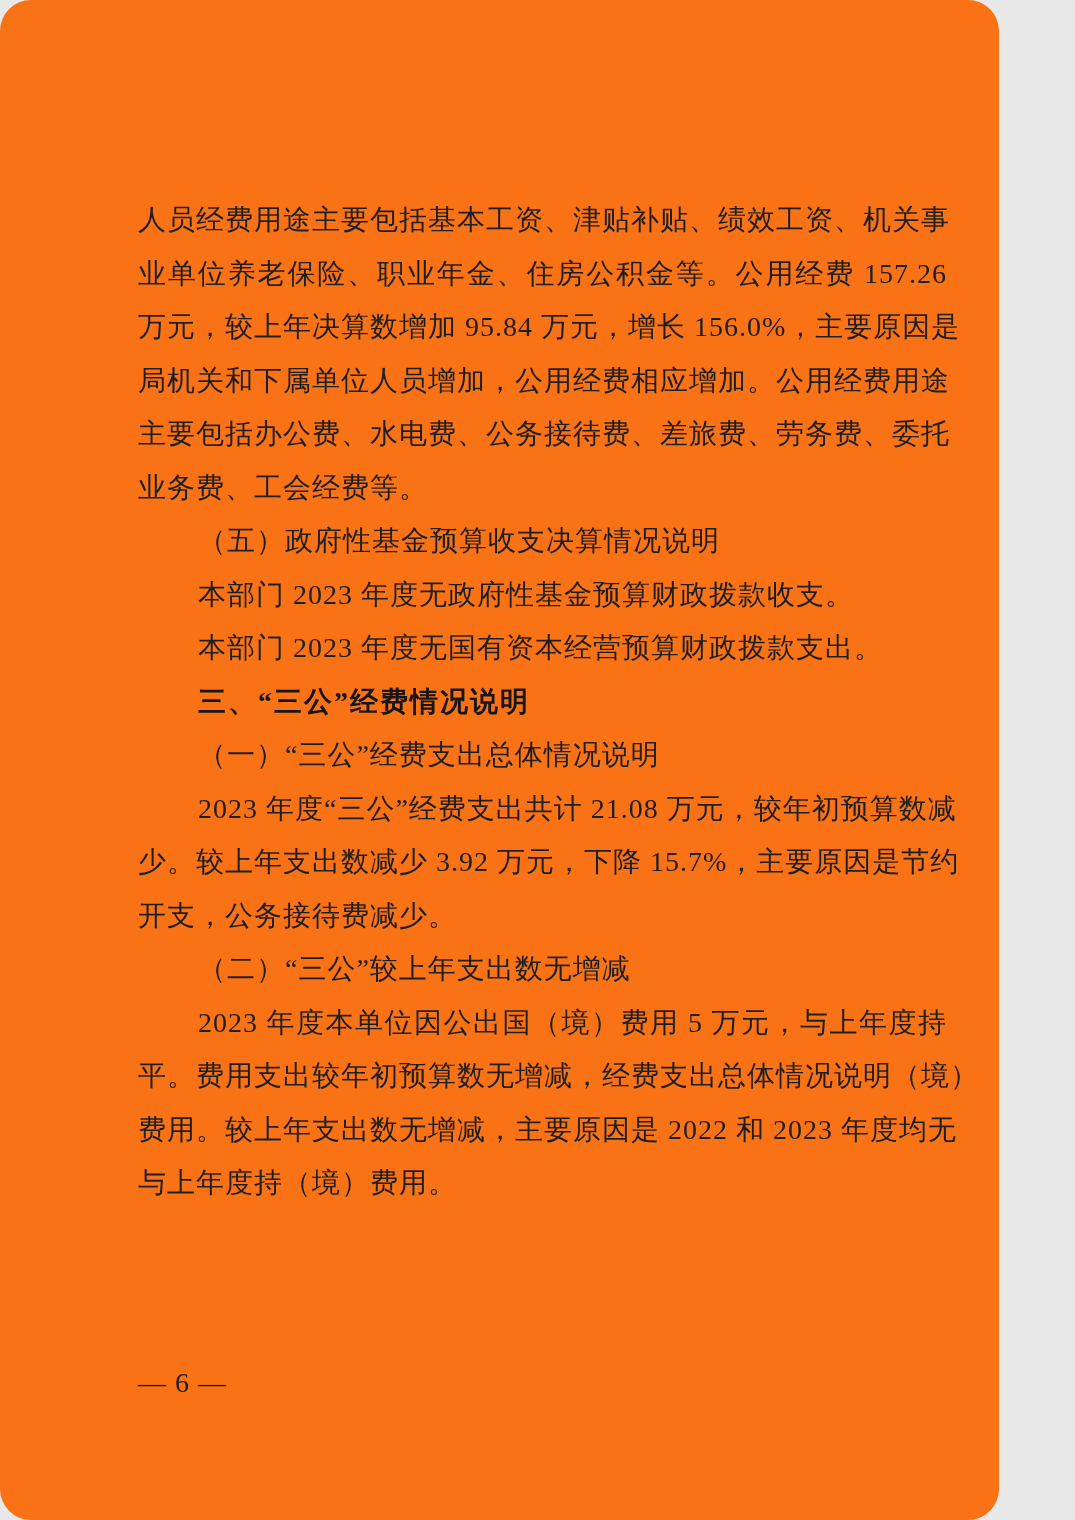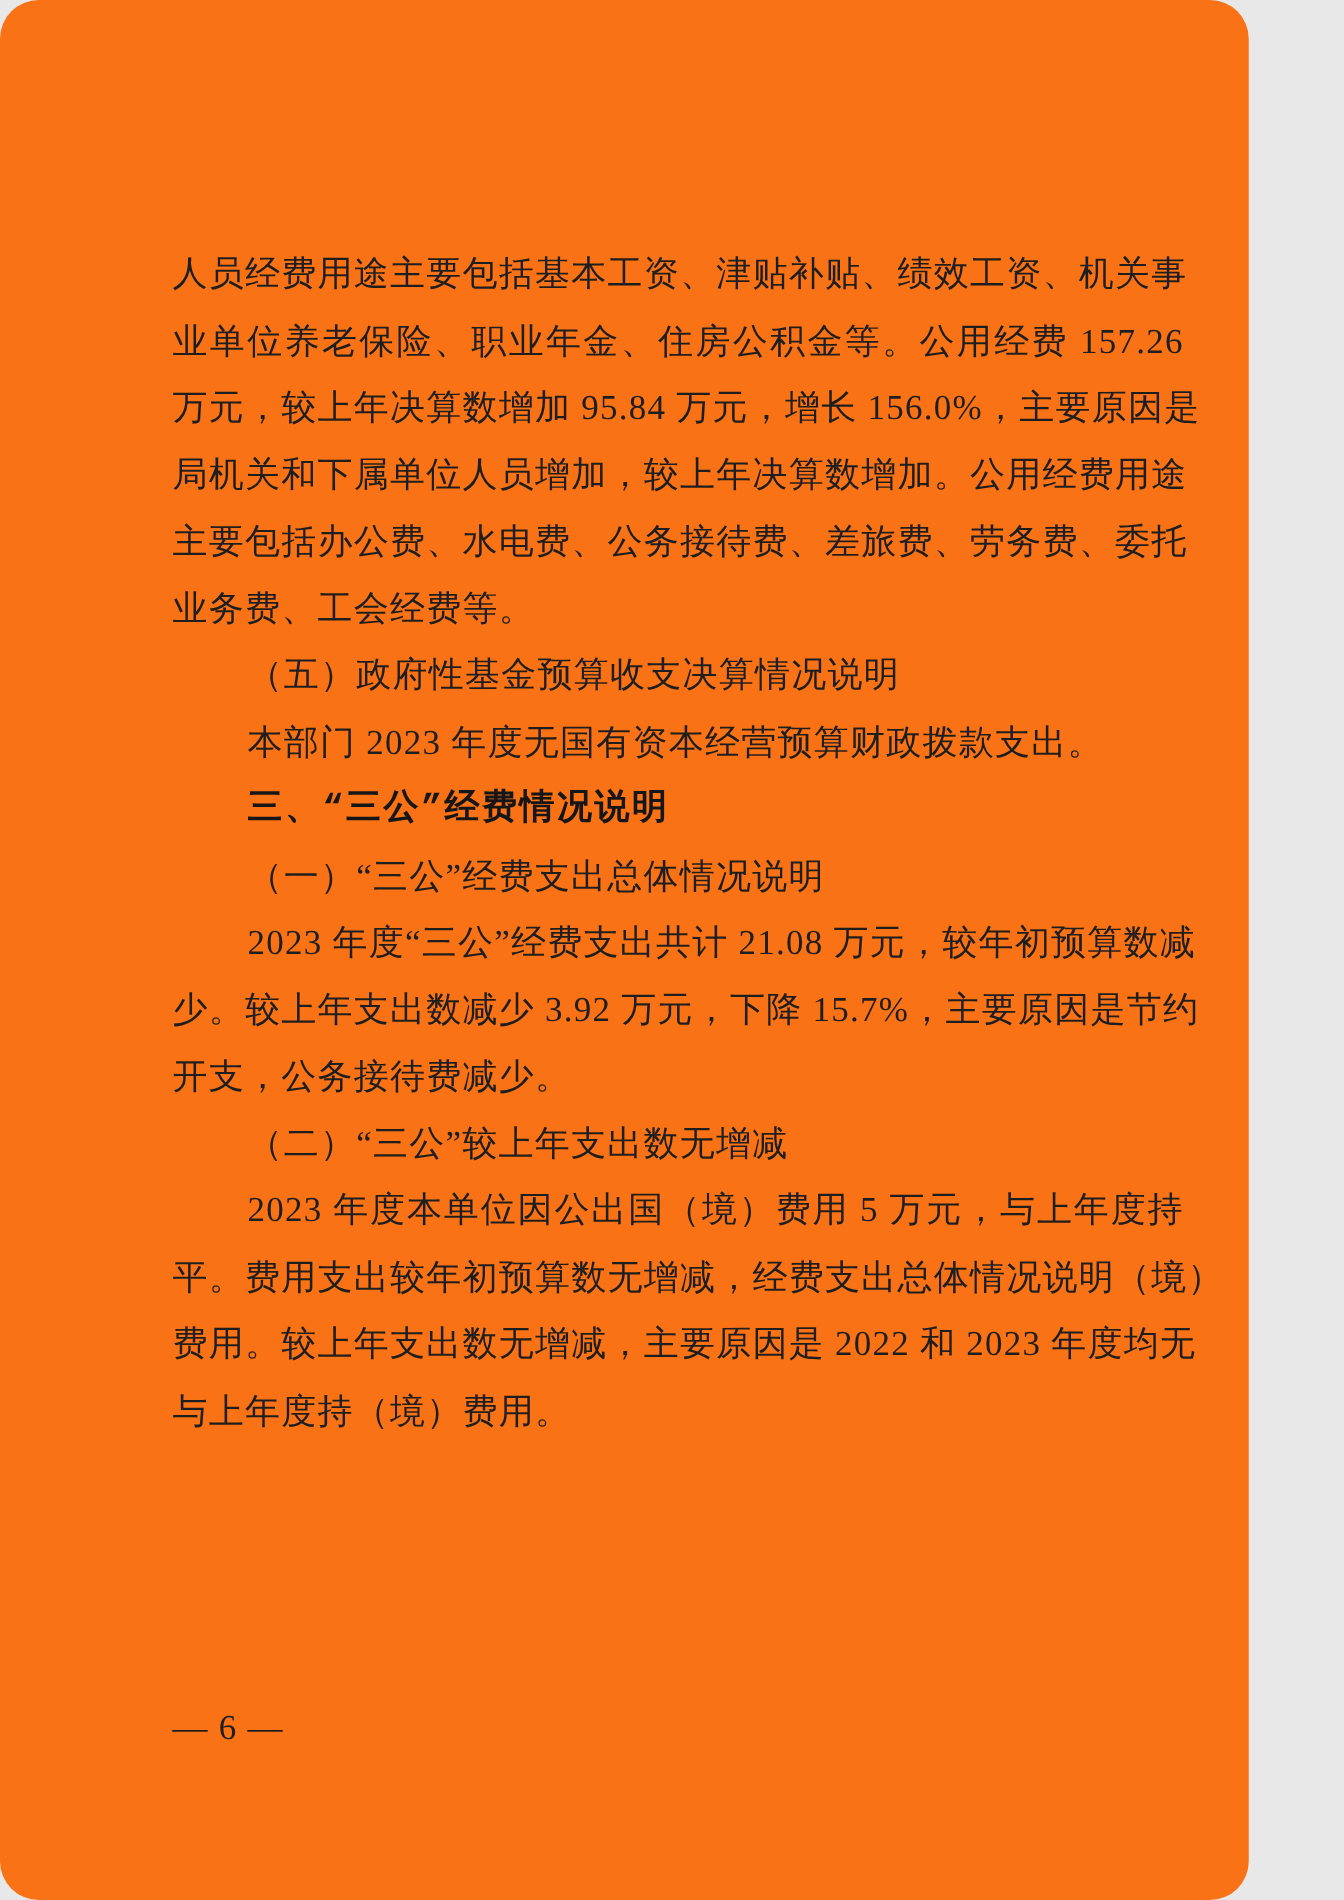--- a/index.html
+++ b/index.html
@@ -33,21 +33,21 @@
     text-align-last: left;
     overflow: visible;
   }
   .fill {
     text-align-last: justify;
   }
   .indent {
     padding-left: 60px;
   }
   .hei {
-    font-family: Liberation Mono, monospace;
+    font-family: Liberation Serif, serif;
     font-weight: bold;
     letter-spacing: 2px;
     color: #161616;
   }
   .pagenum {
     position: absolute;
     left: 138px;
     top: 1356px;
     height: 54px;
     line-height: 54px;
@@ -57,24 +57,25 @@
   }
 </style>
 </head>
 <body>
 
 <div class="page">
   <div class="textblock">
     <div class="line fill">人员经费用途主要包括基本工资、津贴补贴、绩效工资、机关事</div>
     <div class="line fill">业单位养老保险、职业年金、住房公积金等。公用经费 157.26</div>
     <div class="line fill">万元，较上年决算数增加 95.84 万元，增长 156.0%，主要原因是</div>
-    <div class="line fill">局机关和下属单位人员增加，较上年决算数增加。公用经费用途</div>
+    <div class="line fill">局机关和下属单位人员增加，公用经费相应增加。公用经费用途</div>
     <div class="line fill">主要包括办公费、水电费、公务接待费、差旅费、劳务费、委托</div>
     <div class="line">业务费、工会经费等。</div>
     <div class="line indent">（五）政府性基金预算收支决算情况说明</div>
+    <div class="line indent">本部门 2023 年度无政府性基金预算财政拨款收支。</div>
     <div class="line indent">本部门 2023 年度无国有资本经营预算财政拨款支出。</div>
     <div class="line indent hei">三、“三公”经费情况说明</div>
     <div class="line indent">（一）“三公”经费支出总体情况说明</div>
     <div class="line indent fill">2023 年度“三公”经费支出共计 21.08 万元，较年初预算数减</div>
     <div class="line fill">少。较上年支出数减少 3.92 万元，下降 15.7%，主要原因是节约</div>
     <div class="line">开支，公务接待费减少。</div>
     <div class="line indent">（二）“三公”较上年支出数无增减</div>
     <div class="line indent fill">2023 年度本单位因公出国（境）费用 5 万元，与上年度持</div>
     <div class="line fill">平。费用支出较年初预算数无增减，经费支出总体情况说明（境）</div>
     <div class="line fill">费用。较上年支出数无增减，主要原因是 2022 和 2023 年度均无</div>

